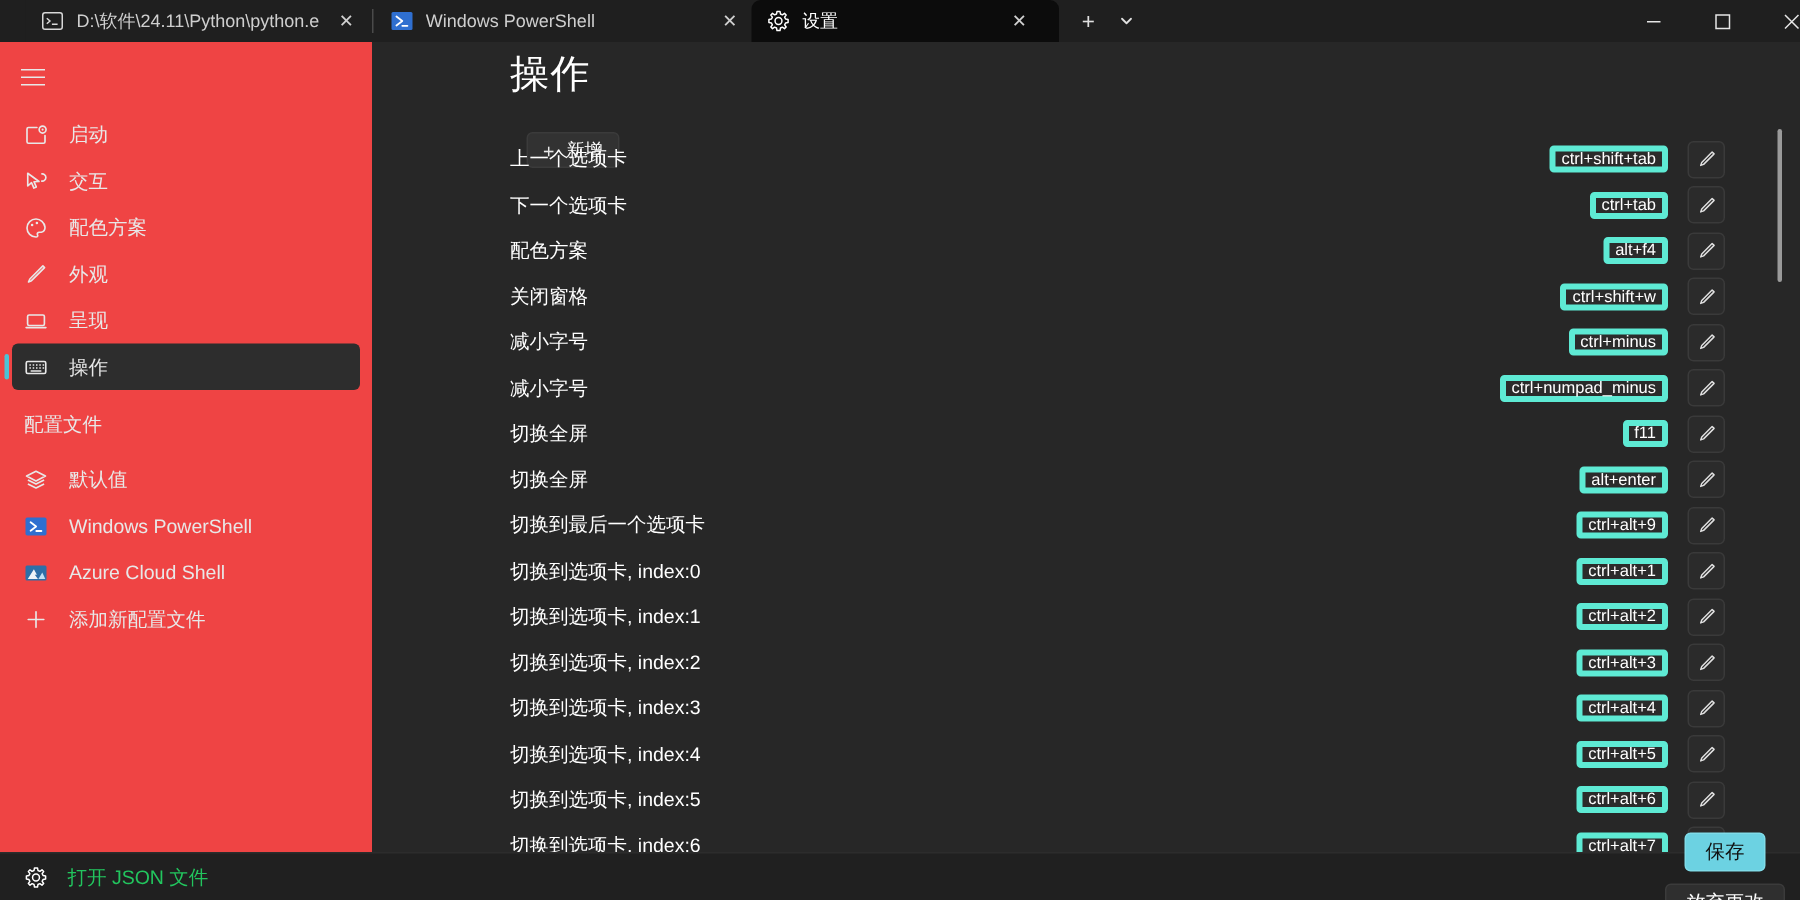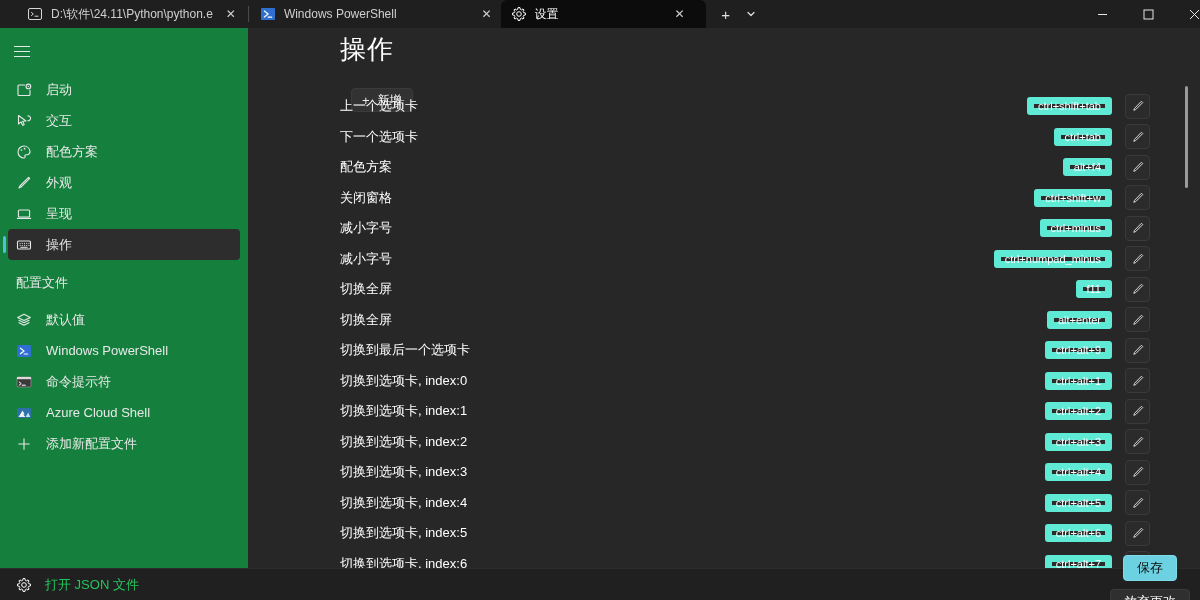--- a/index.html
+++ b/index.html
@@ -55,21 +55,21 @@
   .wc {
     width: 46px; height: 28px;
     display: flex; align-items: center; justify-content: center;
     color: #e6e6e6;
   }
 
   
   .sidebar {
     position: absolute; left: 0; top: 28px;
     width: 248px; height: 540px;
-    background: #15803d;
+    background: #ef4444;
   }
   .hamburger {
     width: 40px; height: 38px;
     margin: 4px 0 4px 2px;
     display: flex; align-items: center; justify-content: center;
     border-radius: 4px;
   }
   .hamburger div { width: 16px; height: 10px; position: relative; }
   .hamburger div span {
     position: absolute; left: 0; width: 16px; height: 1px; background: #e8e8e8;
@@ -156,21 +156,21 @@
     position: absolute; left: 92px;
     color: #ffffff;
     font-size: 13px;
     white-space: nowrap;
   }
   .keychip {
     position: absolute;
     right: 88px;
     height: 18px;
     background: #2b2b2b;
-    border: 7px solid #5eead4;
+    border: 4px solid #5eead4;
     border-radius: 3px;
     color: #ffffff;
     font-size: 11px;
     display: flex; align-items: center;
     padding: 0 4px;
     white-space: nowrap;
   }
   .editbtn {
     position: absolute;
     right: 50px;
@@ -374,29 +374,20 @@
 
   <div class="navitem">
     <svg class="nav-icon" viewBox="0 0 16 16">
       <rect x="1" y="2" width="14" height="12" rx="1.2" fill="#2f6fd0"></rect>
       <path d="M4.4 5.2 L8.1 8 L4.4 10.8" fill="none" stroke="#ffffff" stroke-width="1.2" stroke-linecap="round" stroke-linejoin="round"></path>
       <path d="M8.2 11 H11.6" stroke="#ffffff" stroke-width="1.2" stroke-linecap="round"></path>
     </svg>
     <span class="nav-label">Windows PowerShell</span>
   </div>
 
-  <div class="navitem">
-    <svg class="nav-icon" viewBox="0 0 16 16">
-      <rect x="1" y="3" width="14" height="10" rx="1" fill="#3a3a3a" stroke="#8a8a8a" stroke-width="0.8"></rect>
-      <rect x="1" y="3" width="14" height="2.2" fill="#d9d9d9"></rect>
-      <path d="M3.2 8 L5.2 9.6 L3.2 11.2" fill="none" stroke="#ffffff" stroke-width="1" stroke-linecap="round" stroke-linejoin="round"></path>
-      <path d="M6.2 11.2 H9.4" stroke="#ffffff" stroke-width="1" stroke-linecap="round"></path>
-    </svg>
-    <span class="nav-label">命令提示符</span>
-  </div>
 
   <div class="navitem">
     <svg class="nav-icon" viewBox="0 0 16 16">
       <rect x="1" y="3" width="14" height="10" rx="1" fill="#2d6fa8"></rect>
       <path d="M2.5 12 L6.6 5.5 L8.6 9.2 L7.2 9.2 L9.3 12 Z" fill="#ffffff" opacity="0.92"></path>
       <path d="M9.6 12 L12.2 7.6 L14.2 12 Z" fill="#bfe0f5"></path>
     </svg>
     <span class="nav-label">Azure Cloud Shell</span>
   </div>
 

